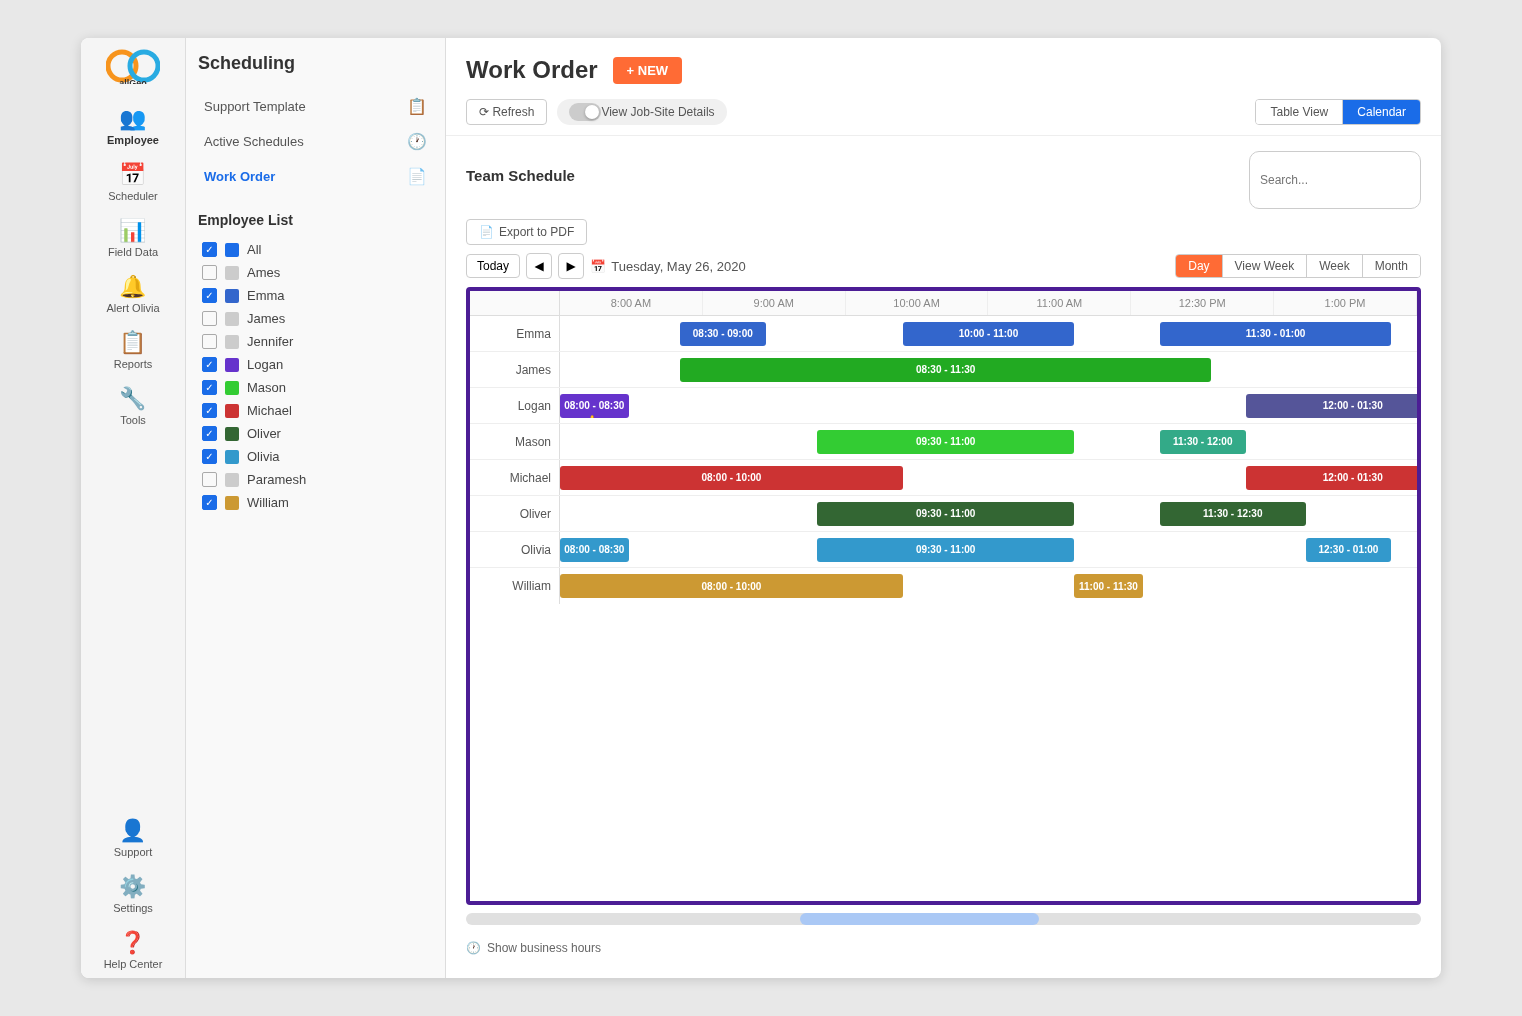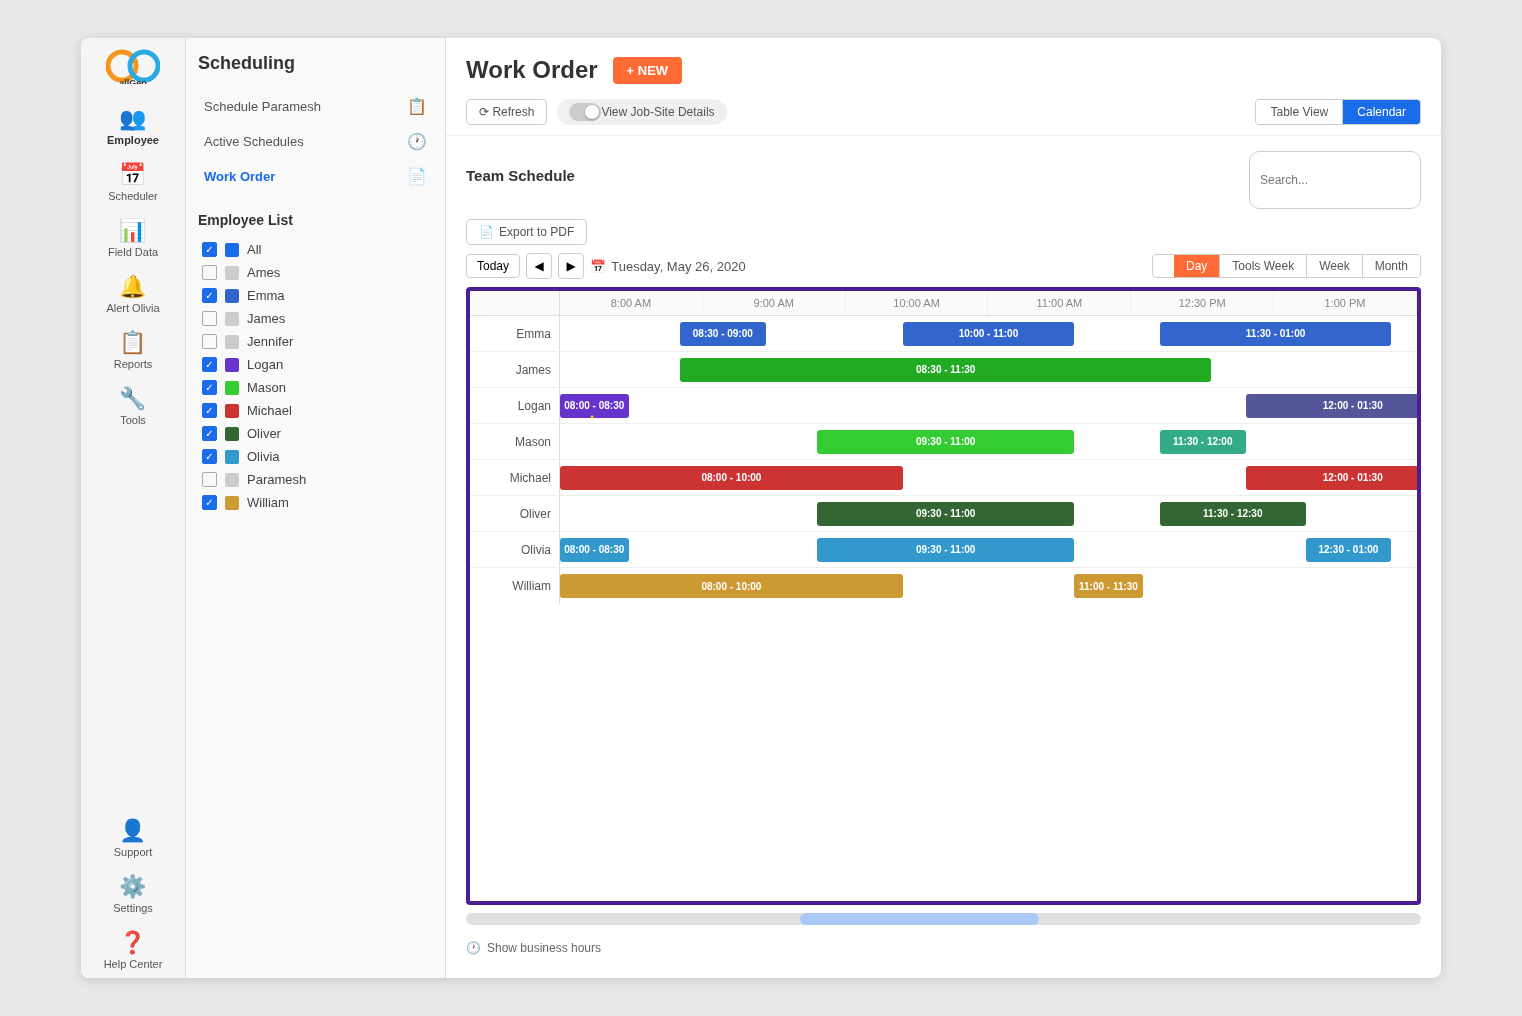--- a/index.html
+++ b/index.html
@@ -47,21 +47,21 @@
 
     
     .calendar-section { flex: 1; padding: 15px 20px; overflow: hidden; display: flex; flex-direction: column; }
     .team-schedule-title { font-size: 15px; font-weight: bold; color: #333; margin-bottom: 10px; }
     .search-box { margin-left: auto; width: 172px; padding: 21px 10px; border: 1px solid #ccc; border-radius: 10px; font-size: 12px; }
     .export-btn { display: flex; align-items: center; gap: 5px; padding: 5px 12px; border: 1px solid #ccc; border-radius: 4px; background: white; font-size: 12px; cursor: pointer; color: #555; }
     .nav-btn { width: 26px; height: 26px; border: 1px solid #ccc; border-radius: 4px; background: white; cursor: pointer; display: flex; align-items: center; justify-content: center; font-size: 12px; }
     .date-label { font-size: 13px; color: #555; display: flex; align-items: center; gap: 5px; }
     .today-btn { padding: 4px 10px; border: 1px solid #ccc; border-radius: 4px; background: white; font-size: 12px; cursor: pointer; }
 
-    .day-view-toggle { margin-left: auto; display: flex; border: 1px solid #ccc; border-radius: 4px; overflow: hidden; padding-left: 21px; }
+    .day-view-toggle { margin-left: auto; display: flex; border: 1px solid #ccc; border-radius: 4px; overflow: hidden; }
     .day-btn { padding: 4px 12px; font-size: 12px; background: white; border: none; border-right: 1px solid #ccc; cursor: pointer; color: #555; }
     .day-btn:last-child { border-right: none; }
     .day-btn.active { background: #ff6b35; color: white; }
 
     
     .calendar-grid { flex: 1; overflow: hidden; border: 4px solid #4c1d95; border-radius: 4px; }
     .time-header { display: flex; background: #fafafa; border-bottom: 1px solid #ddd; }
     .name-col-header { width: 90px; flex-shrink: 0; border-right: 1px solid #ddd; }
     .time-slots-header { flex: 1; display: flex; position: relative; }
     .time-label { font-size: 11px; color: #888; padding: 6px 4px; border-right: 1px solid #eee; text-align: center; }
@@ -135,21 +135,21 @@
           </div>
         </div>
     </div>
   </div>
 
   <div class="scheduling-panel">
     <div class="scheduling-title">Scheduling</div>
 
     <div id="schedule-menu-container">
         <div class="schedule-menu-item">
-          <span>Schedule Paramesh</span>
+          <span>Support Template</span>
           <span class="menu-icon">📋</span>
         </div>
         <div class="schedule-menu-item">
           <span>Active Schedules</span>
           <span class="menu-icon">🕐</span>
         </div>
         <div class="schedule-menu-item active">
           <span>Work Order</span>
           <span class="menu-icon">📄</span>
         </div>
@@ -258,21 +258,21 @@
       <div style="display:flex; align-items:center; margin-bottom:8px; gap:6px;">
         <button class="today-btn">Today</button>
         <button class="nav-btn">◀</button>
         <button class="nav-btn">▶</button>
         <span class="date-label">
           <span>📅</span>
           <span>Tuesday, May 26, 2020</span>
         </span>
         <div class="day-view-toggle" style="margin-left:auto;">
           <button class="day-btn active">Day</button>
-          <button class="day-btn">Tools Week</button>
+          <button class="day-btn">View Week</button>
           <button class="day-btn">Week</button>
           <button class="day-btn">Month</button>
         </div>
       </div>
 
       <div class="calendar-grid">
 
         <div class="time-header">
           <div class="name-col-header"></div>
           <div class="time-slots-header" id="time-header-slots">

